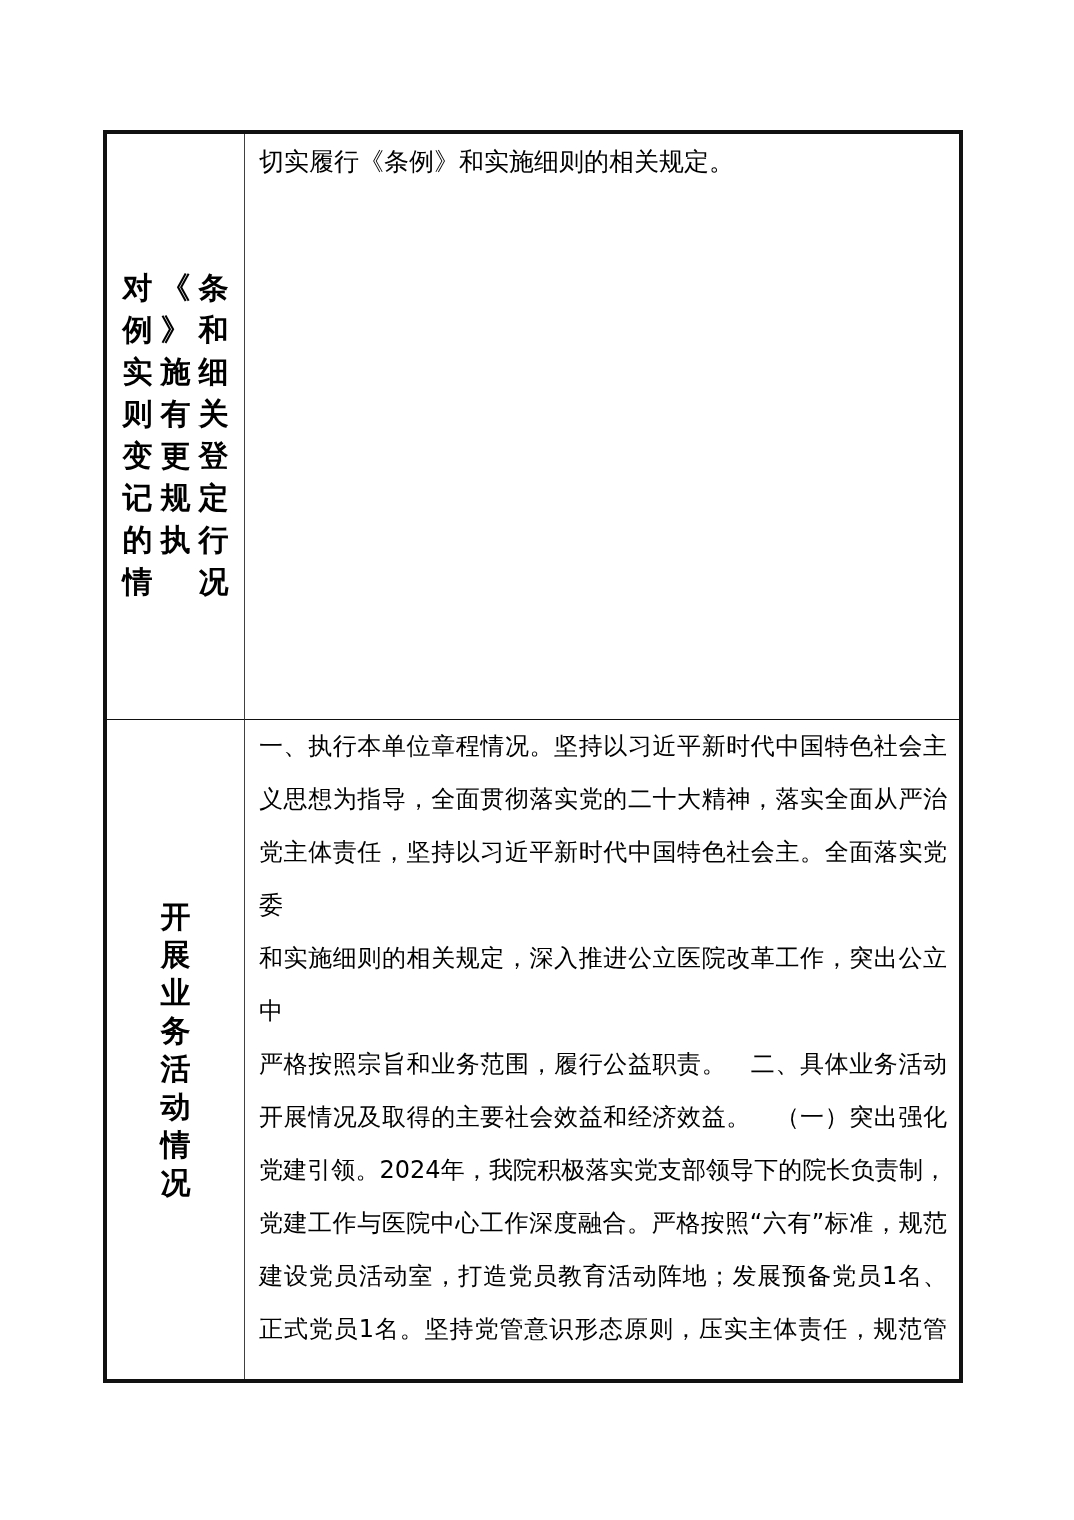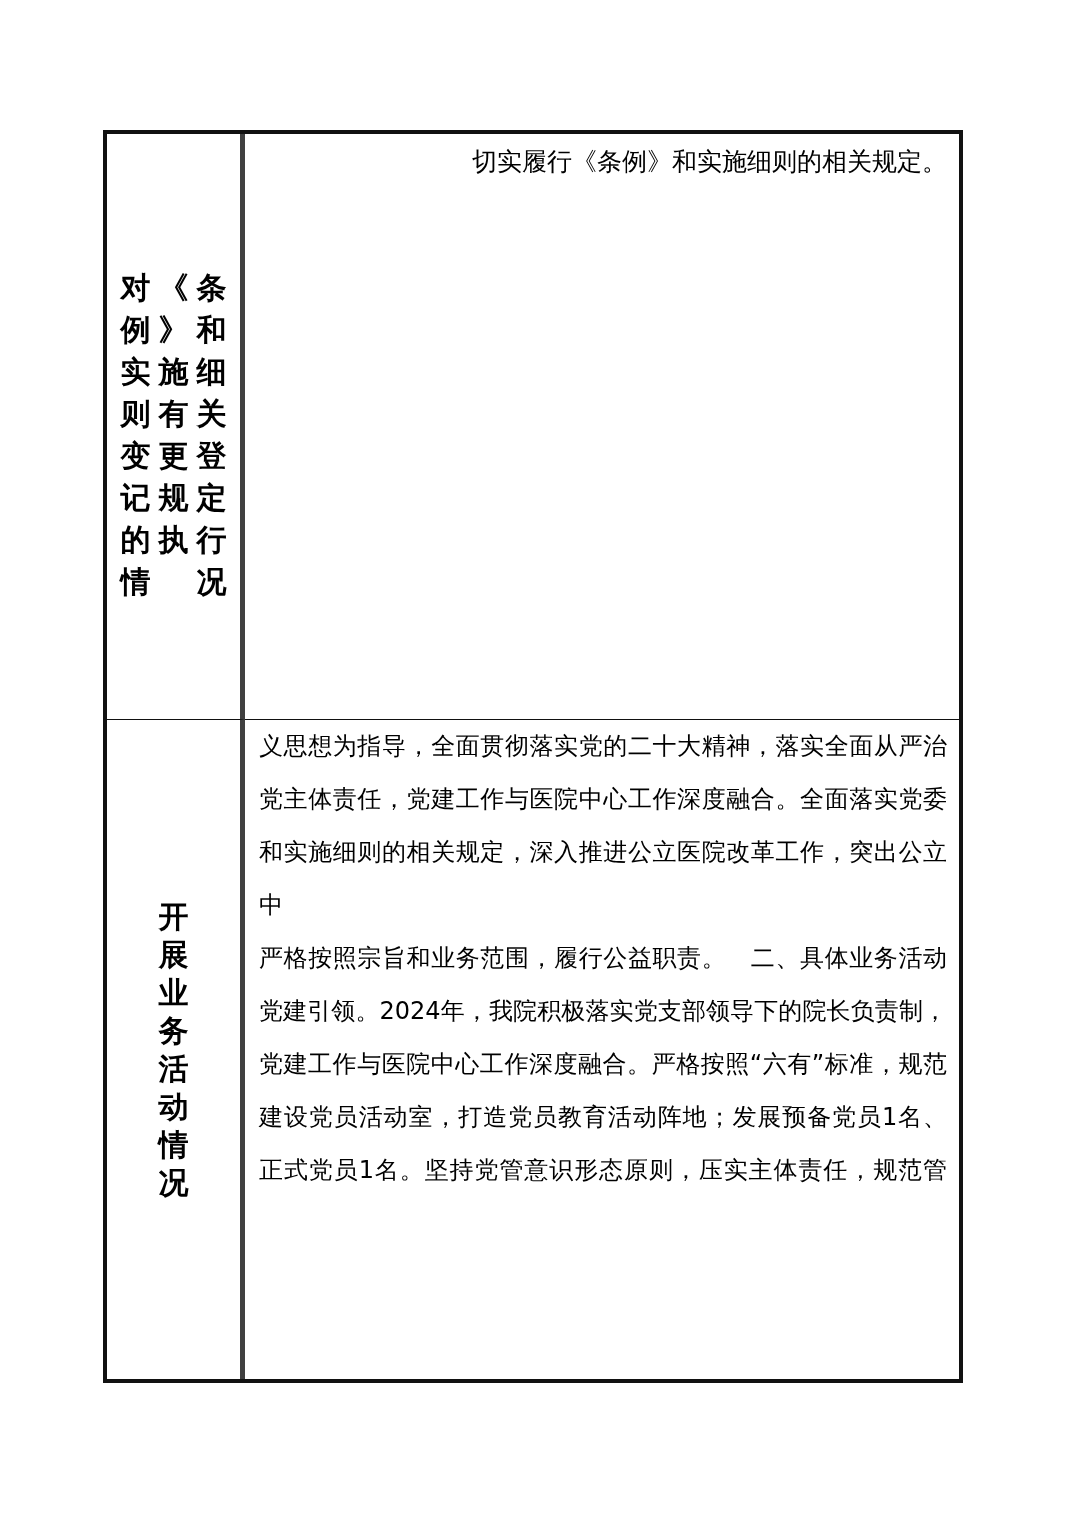--- a/index.html
+++ b/index.html
@@ -25,21 +25,21 @@
     display: grid;
     grid-template-columns: 138px 1fr;
     grid-template-rows: 586px 1fr;
     background: #ffffff;
   }
   .cell {
     box-sizing: border-box;
     overflow: hidden;
   }
   .label-cell {
-    border-right: 5px solid #404040;
+    border-right: 1px solid #404040;
     display: flex;
     align-items: center;
     justify-content: center;
   }
   .row-top {
     border-bottom: 1.5px solid #111111;
   }
   .vlabel {
     width: 106px;
     font-weight: bold;
@@ -57,21 +57,20 @@
     line-height: 38px;
     text-align: center;
   }
   .content-cell {
     padding: 0 12px 0 14px;
   }
   .content-top {
     font-size: 25px;
     line-height: 46px;
     padding-top: 5px;
-    text-align: right;
   }
   .content-main {
     font-size: 24px;
     line-height: 53px;
     padding-top: 0;
   }
   .jline {
     text-align: justify;
     text-align-last: justify;
   }
@@ -106,24 +105,26 @@
         <div>业</div>
         <div>务</div>
         <div>活</div>
         <div>动</div>
         <div>情</div>
         <div>况</div>
       </div>
     </div>
 
     <div class="cell content-cell content-main">
+      <div class="jline">一、执行本单位章程情况。坚持以习近平新时代中国特色社会主</div>
       <div class="jline">义思想为指导，全面贯彻落实党的二十大精神，落实全面从严治</div>
-      <div class="jline">党主体责任，党建工作与医院中心工作深度融合。全面落实党委</div>
+      <div class="jline">党主体责任，坚持以习近平新时代中国特色社会主。全面落实党委</div>
       <div class="jline">和实施细则的相关规定，深入推进公立医院改革工作，突出公立中</div>
       <div class="jline">严格按照宗旨和业务范围，履行公益职责。　二、具体业务活动</div>
+      <div class="jline">开展情况及取得的主要社会效益和经济效益。　（一）突出强化</div>
       <div class="jline">党建引领。2024年，我院积极落实党支部领导下的院长负责制，</div>
       <div class="jline">党建工作与医院中心工作深度融合。严格按照“六有”标准，规范</div>
       <div class="jline">建设党员活动室，打造党员教育活动阵地；发展预备党员1名、</div>
       <div class="jline">正式党员1名。坚持党管意识形态原则，压实主体责任，规范管</div>
     </div>
 
   </div>
 </div>
 
 </body></html>

